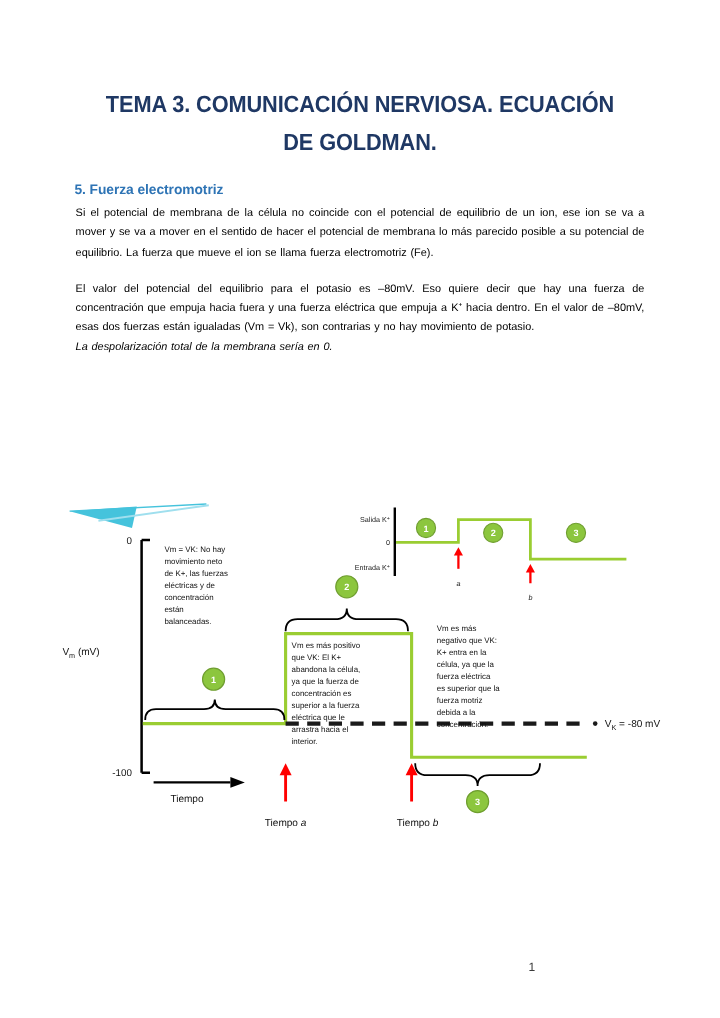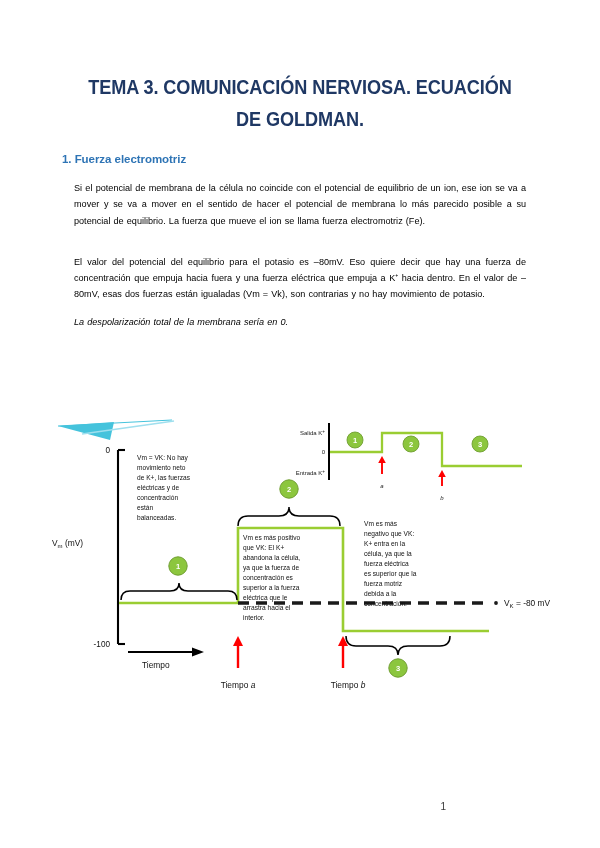--- a/index.html
+++ b/index.html
@@ -50,21 +50,21 @@
     padding-top: 18px;
     font-family: "Liberation Sans Narrow", "Liberation Sans", sans-serif;
     font-size: 11.5px;
     font-weight: bold;
     color: #2E74B5;
     letter-spacing: -0.05px;
   }
 
   
   p.body {
-    margin: 12px;
+    margin: 1px;
     padding-top: 3px;
     font-size: 9.1px;
     line-height: 1.78;
     text-align: justify;
     color: #000;
     word-spacing: 0.6px;
   }
   p.body.gap { padding-top: 13px; }
   p.body.tight { padding-top: 0px; font-style: italic; }
 
@@ -135,21 +135,21 @@
 </style>
 </head>
 <body>
 
 <div class="page">
 
   <div class="content">
 
     <h1 class="doc-title">TEMA 3. COMUNICACIÓN NERVIOSA. ECUACIÓN DE GOLDMAN.</h1>
 
-    <h2 class="section-heading">1. Fuerza electromotriz</h2>
+    <h2 class="section-heading">5. Fuerza electromotriz</h2>
 
     <p class="body">Si el potencial de membrana de la célula no coincide con el potencial de equilibrio de un ion, ese ion se va a mover y se va a mover en el sentido de hacer el potencial de membrana lo más parecido posible a su potencial de equilibrio. La fuerza que mueve el ion se llama fuerza electromotriz (Fe).</p>
 
 
 
     <p class="body gap">El valor del potencial del equilibrio para el potasio es –80mV. Eso quiere decir que hay una fuerza de concentración que empuja hacia fuera y una fuerza eléctrica que empuja a K⁺ hacia dentro. En el valor de –80mV, esas dos fuerzas están igualadas (Vm = Vk), son contrarias y no hay movimiento de potasio.</p>
 
 
     <p class="body tight">La despolarización total de la membrana sería en 0.</p>
 

